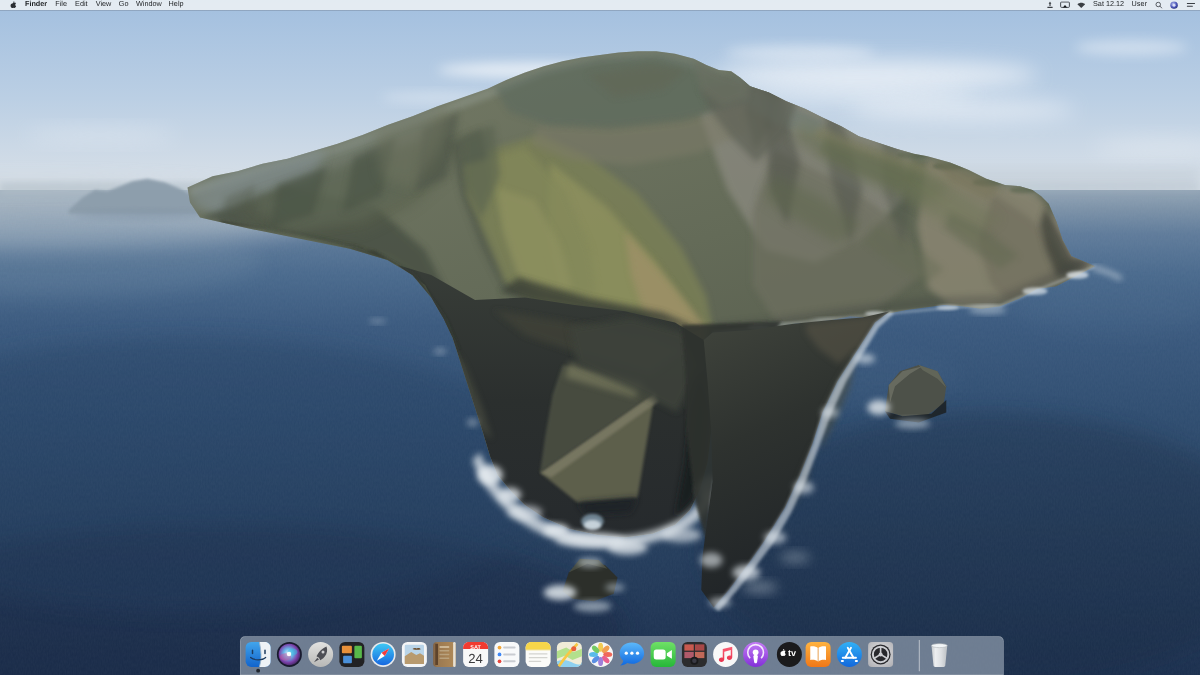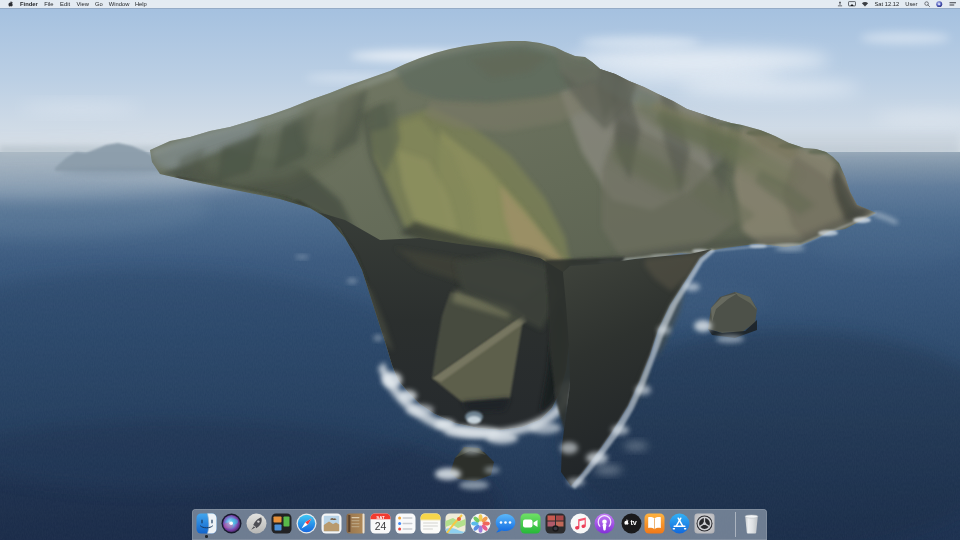--- a/index.html
+++ b/index.html
@@ -289,21 +289,21 @@
           <circle cx="7" cy="7" r="6.4" fill="url(#siri)"></circle>
           <circle cx="7" cy="7" r="2.4" fill="#e4e8fb" opacity="0.9"></circle>
         </svg>
     <svg width="7.5" height="6" viewBox="0 0 15 12" style="display:block;margin-left:6px;margin-right:1px;">
           <rect x="1" y="2.6" width="13" height="1.9" rx="0.5" fill="#3a3e44"></rect>
           <rect x="1" y="7" width="9.5" height="1.9" rx="0.5" fill="#3a3e44"></rect>
         </svg>
   </div>
 </div>
 
-<div id="dock" style="position:absolute;left:192px;top:509px;width:575px;height:31px;background:rgba(139,152,170,0.74);border-radius:4px 4px 0 0;box-shadow:inset 0 0 0 0.5px rgba(255,255,255,0.25);">
+<div id="dock" style="position:absolute;left:192px;top:509px;width:575px;height:31px;background:rgba(139,152,170,0.74);border-radius:4px 4px 0 0;box-shadow:inset 0 0 0 0.5px rgba(255,255,255,0.25);padding-left:36px;">
   <div style="position:absolute;left:4.0px;top:3.5px;width:21px;height:21px;"><svg width="21" height="21" viewBox="0 0 21 21">
           <defs>
             <linearGradient id="fnd" x1="0" y1="0" x2="0" y2="1">
               <stop offset="0" stop-color="#42a5ec"></stop>
               <stop offset="1" stop-color="#1264cc"></stop>
             </linearGradient>
           </defs>
 <rect x="0.5" y="0.5" width="20" height="20" rx="4.5" fill="url(#fnd)"></rect>
 <path d="M11.5,0.5 L16,0.5 C18.5,0.5 20.5,2.5 20.5,5 L20.5,16 C20.5,18.5 18.5,20.5 16,20.5 L11.5,20.5 C12.5,17 13,14 12.8,10.5 C12.6,7 12.2,3.6 11.5,0.5 Z" fill="#eef2f6"></path>
 <path d="M11.5,0.5 C12.2,3.6 12.6,7 12.8,10.5 C13,14 12.5,17 11.5,20.5" stroke="#9db4c8" stroke-width="0.7" fill="none"></path>

